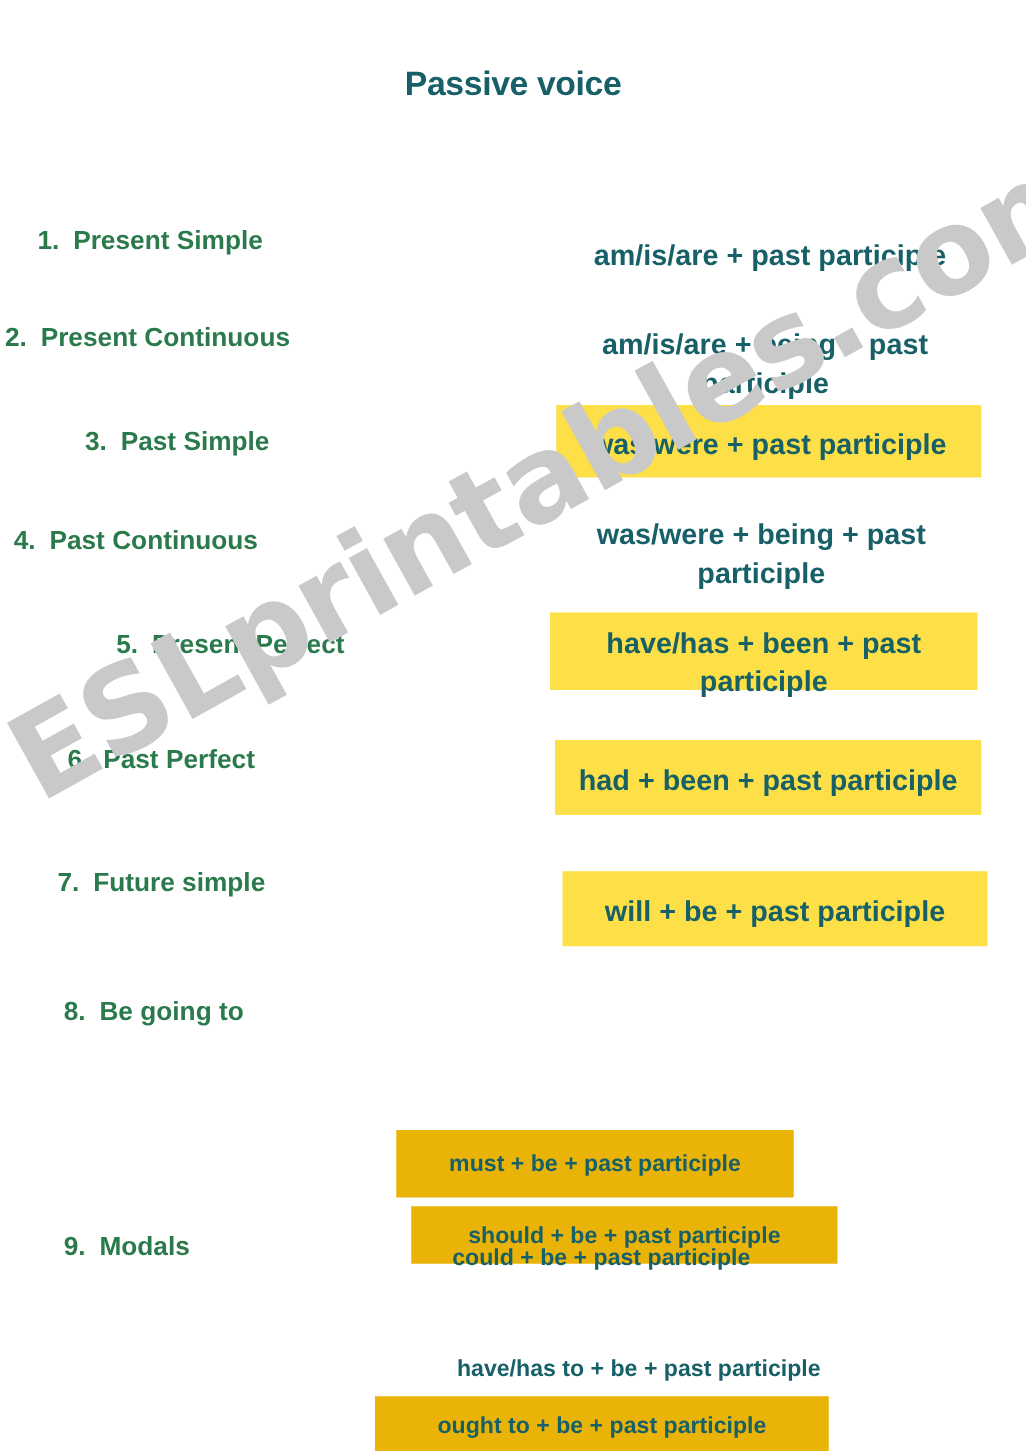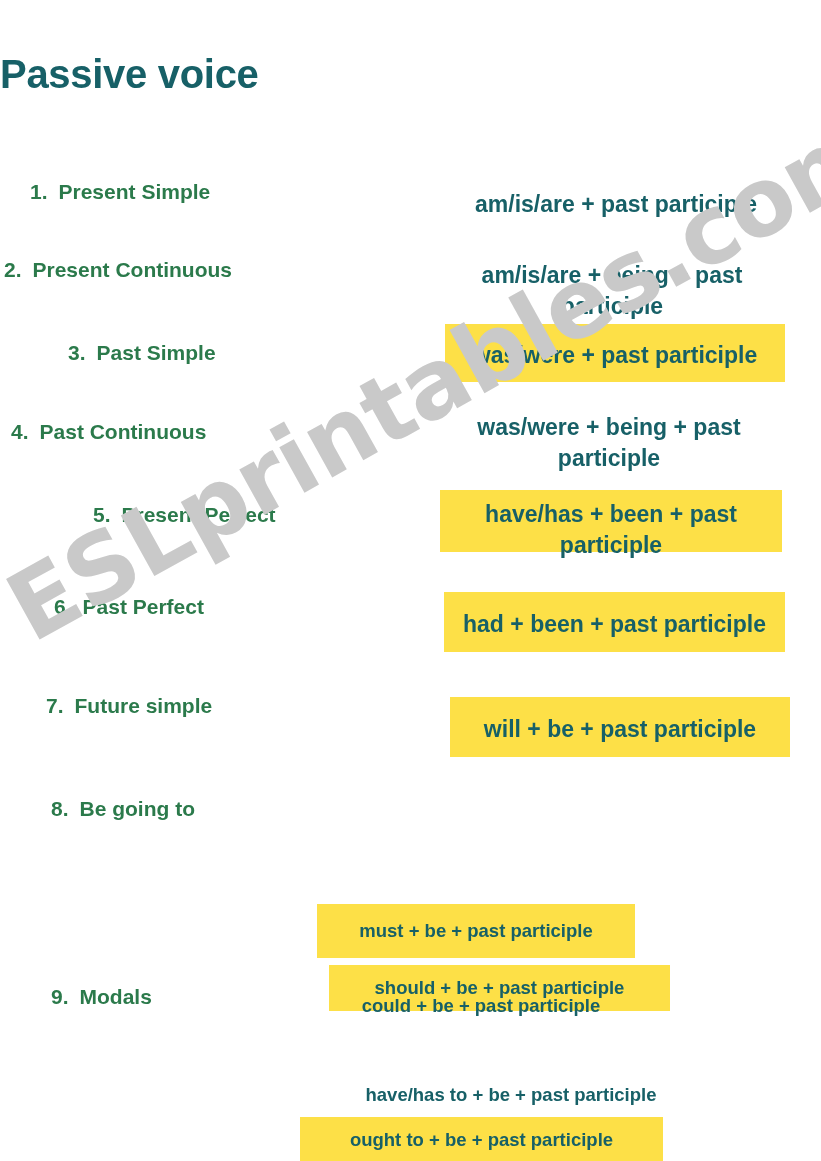--- a/index.html
+++ b/index.html
@@ -41,22 +41,22 @@
     pointer-events: none;
     z-index: 5;
   }
 
   
   #title {
     position: absolute;
     left: 0;
     top: 52px;
     width: 821px;
-    text-align: left;
-    font-size: 40px;
+    text-align: center;
+    font-size: 27px;
     font-weight: bold;
     color: #176067;
     letter-spacing: -0.3px;
     z-index: 2;
   }
 
   
   .tense-row {
     position: absolute;
     color: #2b7a4b;
@@ -95,21 +95,21 @@
     position: absolute;
     color: #176067;
     font-weight: bold;
     font-size: 18.5px;
     line-height: 1.3;
     text-align: center;
     z-index: 3;
     box-sizing: border-box;
   }
   .modal-formula.boxed {
-    background: #fde047;
+    background: #eab308;
   }
 </style>
 </head>
 <body>
 
 <div id="sheet">
 
   <div id="watermark">ESLprintables.com</div>
 
   <div id="title">Passive voice</div>

